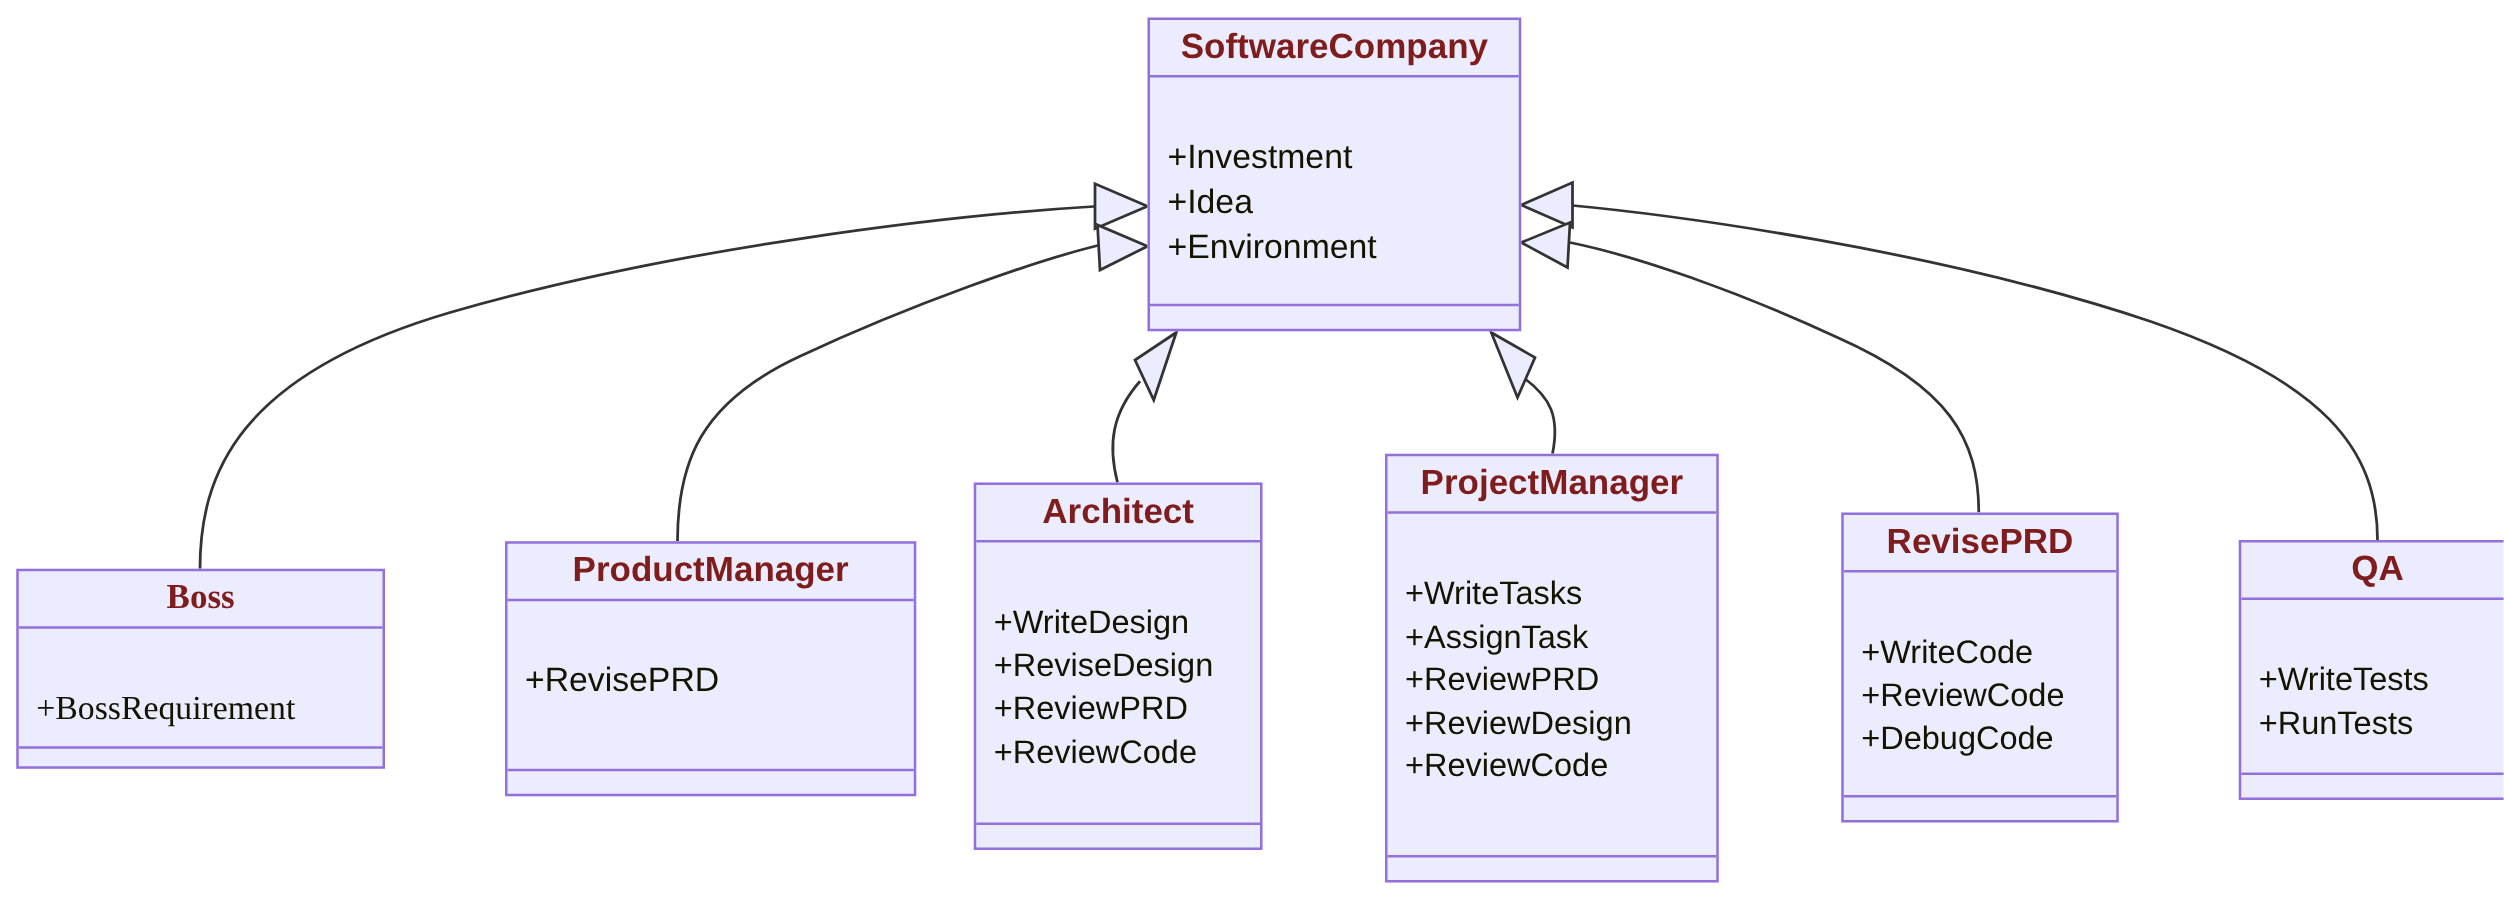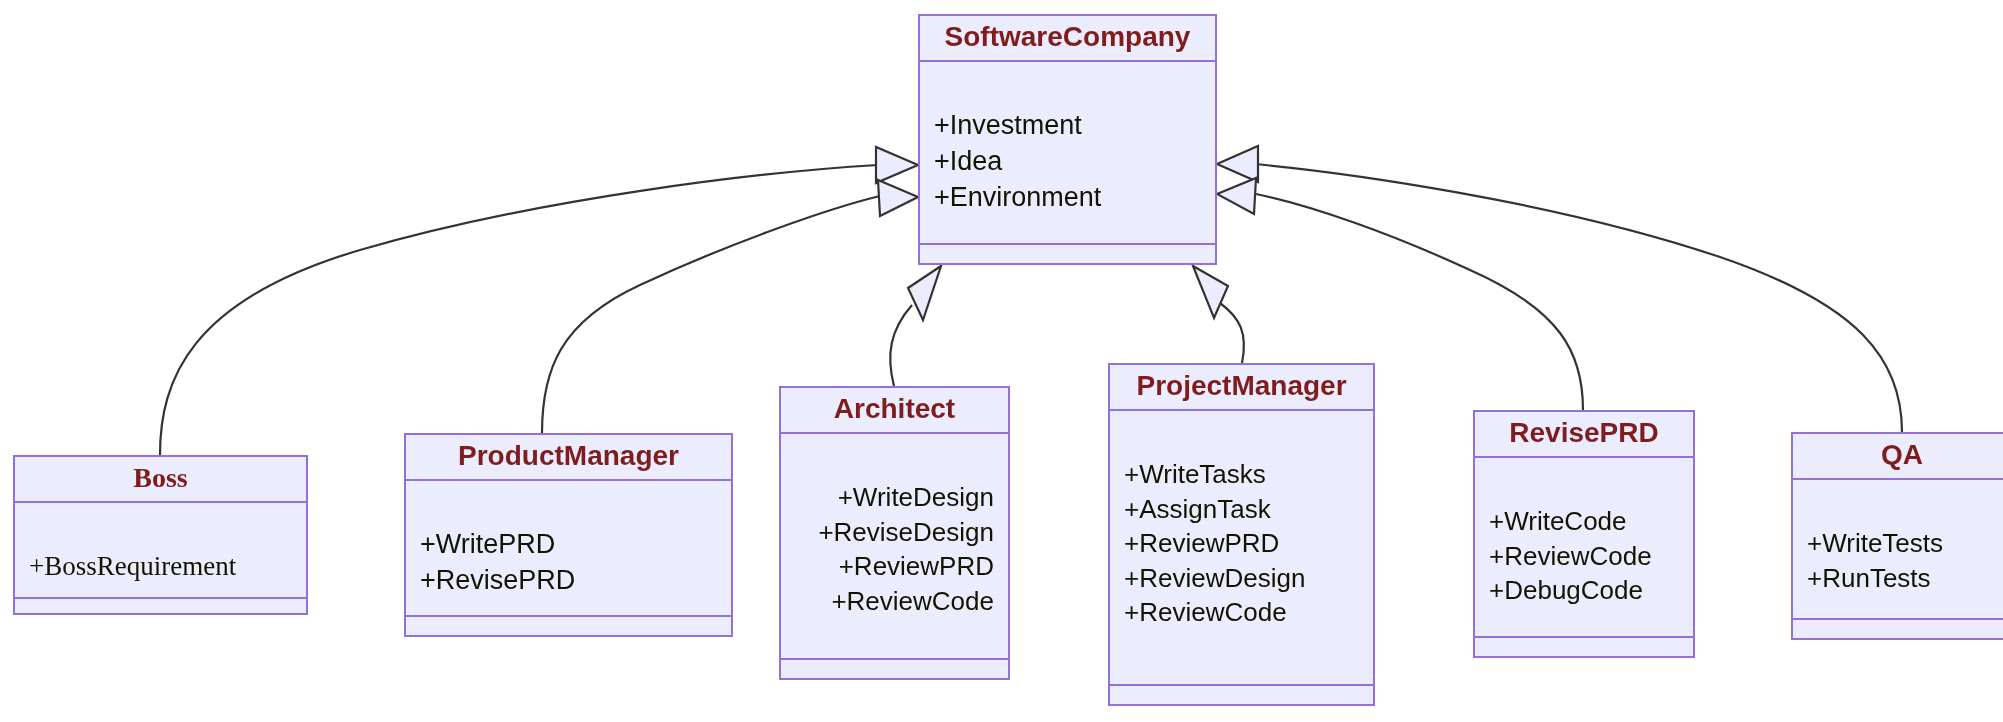--- a/index.html
+++ b/index.html
@@ -106,29 +106,28 @@
     <div class="uml-title fs-28">Boss</div>
     <div class="uml-members" style="flex:1;">
       <div class="uml-member fs-27">+BossRequirement</div>
     </div>
     <div class="uml-methods"></div>
   </div>
 
   <div class="uml-class" style="left:404px; top:433px; width:329px; height:204px;">
     <div class="uml-title fs-28">ProductManager</div>
     <div class="uml-members" style="flex:1;">
-      <div class="uml-member fs-27">+WritePRD</div>
       <div class="uml-member fs-27">+RevisePRD</div>
     </div>
     <div class="uml-methods"></div>
   </div>
 
   <div class="uml-class" style="left:779px; top:386px; width:231px; height:294px;">
     <div class="uml-title fs-28">Architect</div>
-    <div class="uml-members" style="flex:1;text-align:right;">
+    <div class="uml-members" style="flex:1;">
       <div class="uml-member fs-26">+WriteDesign</div>
       <div class="uml-member fs-26">+ReviseDesign</div>
       <div class="uml-member fs-26">+ReviewPRD</div>
       <div class="uml-member fs-26">+ReviewCode</div>
     </div>
     <div class="uml-methods"></div>
   </div>
 
   <div class="uml-class" style="left:1108px; top:363px; width:267px; height:343px;">
     <div class="uml-title fs-28">ProjectManager</div>

